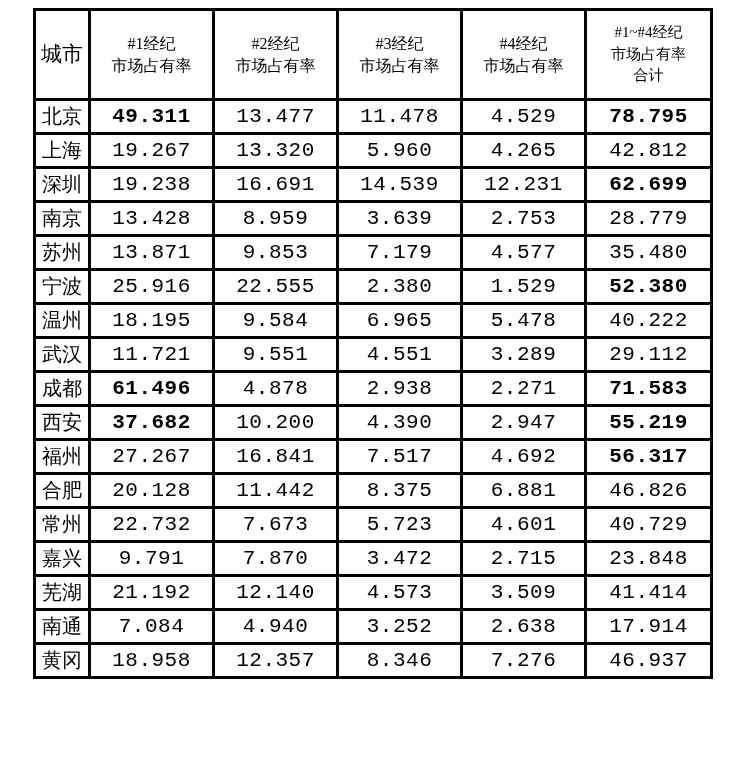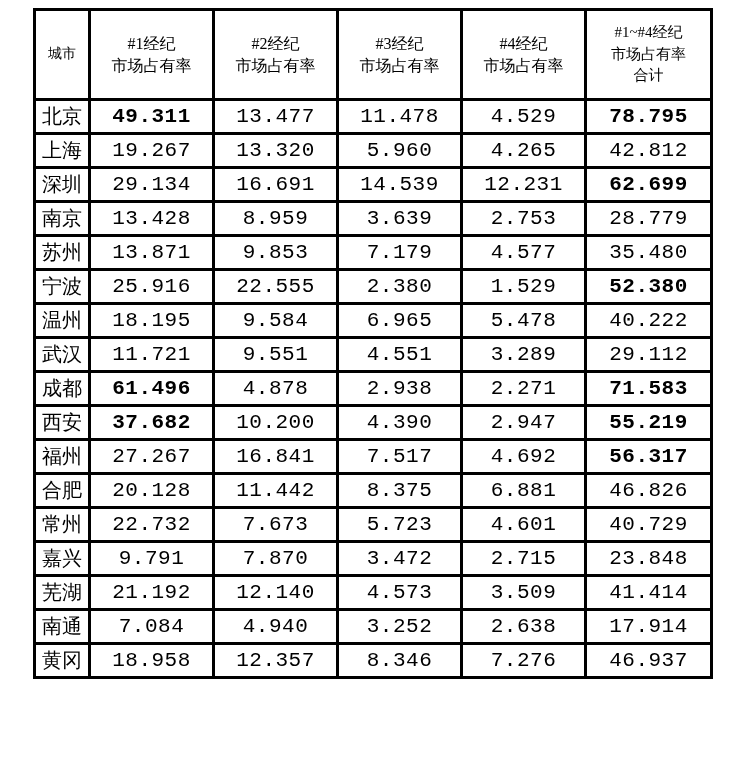--- a/index.html
+++ b/index.html
@@ -37,21 +37,21 @@
     white-space: nowrap;
   }
   thead tr { height: 90px; }
   tbody tr { height: 34px; font-family: Liberation Mono, monospace; }
   th.hdr {
     font-weight: normal;
     font-size: 16px;
     line-height: 1.35;
   }
   th.hdr-city {
-    font-size: 14px;
+    font-size: 21px;
     font-weight: normal;
   }
   th.hdr-total {
     font-size: 15px;
     line-height: 1.45;
   }
   td.city {
     font-size: 20px;
   }
   td.val {
@@ -114,21 +114,21 @@
         <tr>
     <td class="city">上海</td>
     <td class="val">19.267</td>
     <td class="val">13.320</td>
     <td class="val">5.960</td>
     <td class="val">4.265</td>
     <td class="val">42.812</td>
   </tr>
         <tr>
     <td class="city">深圳</td>
-    <td class="val">29.134</td>
+    <td class="val">19.238</td>
     <td class="val">16.691</td>
     <td class="val">14.539</td>
     <td class="val">12.231</td>
     <td class="val bold">62.699</td>
   </tr>
         <tr>
     <td class="city">南京</td>
     <td class="val">13.428</td>
     <td class="val">8.959</td>
     <td class="val">3.639</td>

